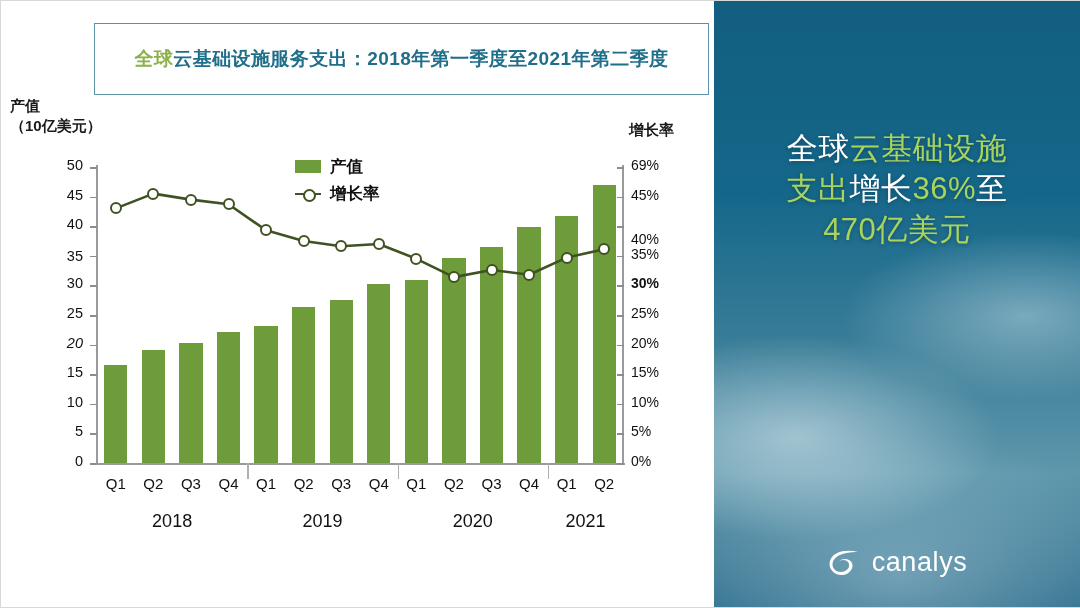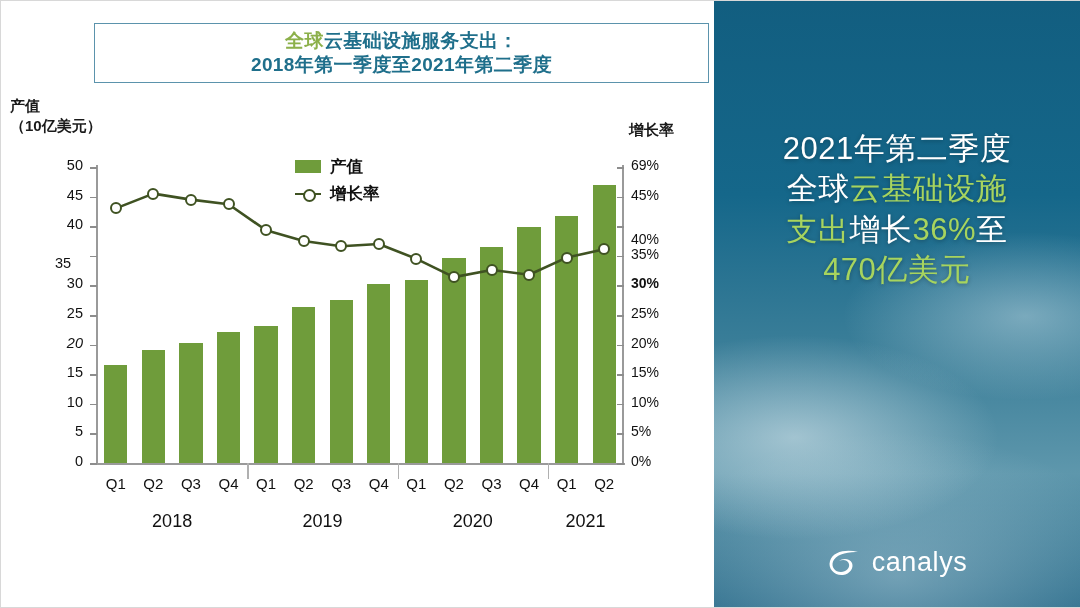--- a/index.html
+++ b/index.html
@@ -8,23 +8,23 @@
     font-family: "Liberation Sans", "DejaVu Sans", sans-serif;
     background: #ffffff; overflow: hidden;
   }
   #page { position: relative; width: 1080px; height: 608px; background:#fff;
           border:1px solid #d8d8d8; }
 
   
   #chart-panel { position:absolute; left:0; top:0; width:713px; height:606px; background:#fff; }
 
   #title-box {
-    position:absolute; left:93px; top:22px; width:615px; height:60px;
+    position:absolute; left:93px; top:22px; width:615px; height:72px;
     border:1.5px solid #5b93ac; background:#fff;
-    display:flex; flex-direction:column; align-items:center; justify-content:center;
+    display:flex; flex-direction:row; align-items:center; justify-content:center;
     line-height:1.28;
   }
   .title-line { font-size:19px; font-weight:700; color:#1f6f8b; white-space:nowrap; letter-spacing:.4px;}
   .t-green { color:#8cb04a; }
 
   #y-left-title { position:absolute; left:9px; top:95px; font-size:15px; color:#1a1a1a; font-weight:600; line-height:1.35; }
   #y-right-title { position:absolute; left:628px; top:120px; font-size:15px; color:#1a1a1a; font-weight:600; }
 
   
   #plot { position:absolute; left:96px; top:166px; width:526px; height:296px; }
@@ -112,21 +112,21 @@
         <div class="ylab" style="left: 42px; top: 392.8px;">10</div>
         <div class="tick" style="left: 89px; top: 373.2px;"></div>
         <div class="ylab" style="left: 42px; top: 363.2px;">15</div>
         <div class="tick" style="left: 89px; top: 343.6px;"></div>
         <div class="ylab" style="left: 42px; top: 333.6px; font-style: italic;">20</div>
         <div class="tick" style="left: 89px; top: 314px;"></div>
         <div class="ylab" style="left: 42px; top: 304px;">25</div>
         <div class="tick" style="left: 89px; top: 284.4px;"></div>
         <div class="ylab" style="left: 42px; top: 274.4px;">30</div>
         <div class="tick" style="left: 89px; top: 254.8px;"></div>
-        <div class="ylab" style="left: 42px; top: 254px; text-align: center;">35</div>
+        <div class="ylab" style="left: 42px; top: 247px;">35</div>
         <div class="tick" style="left: 89px; top: 225.2px;"></div>
         <div class="ylab" style="left: 42px; top: 215.2px;">40</div>
         <div class="tick" style="left: 89px; top: 195.6px;"></div>
         <div class="ylab" style="left: 42px; top: 185.6px;">45</div>
         <div class="tick" style="left: 89px; top: 166px;"></div>
         <div class="ylab" style="left: 42px; top: 156px;">50</div>
       </div>
     <div id="ticks-right">
         <div class="tick" style="left: 616px; top: 462px;"></div>
         <div class="ylabR" style="left: 630px; top: 452px;">0%</div>
@@ -225,23 +225,20 @@
         <div class="sep" style="left: 396.571px;"></div>
         <div class="ylab-year" style="left: 539.429px;">2021</div>
         <div class="sep" style="left: 546.857px;"></div>
       </div>
 
   </div>
 
   <div id="right-panel">
     <div id="headline">
       <div>
-        <span class="hl hl-w">2021年第二季度</span>
-      </div>
-      <div>
         <span class="hl hl-w">全球</span><span class="hl hl-g">云基础设施</span>
       </div>
       <div>
         <span class="hl hl-g">支出</span><span class="hl hl-w">增长</span><span class="hl hl-g">36%</span><span class="hl hl-w">至</span>
       </div>
       <div>
         <span class="hl hl-g">470亿美元</span>
       </div>
     </div>
 

